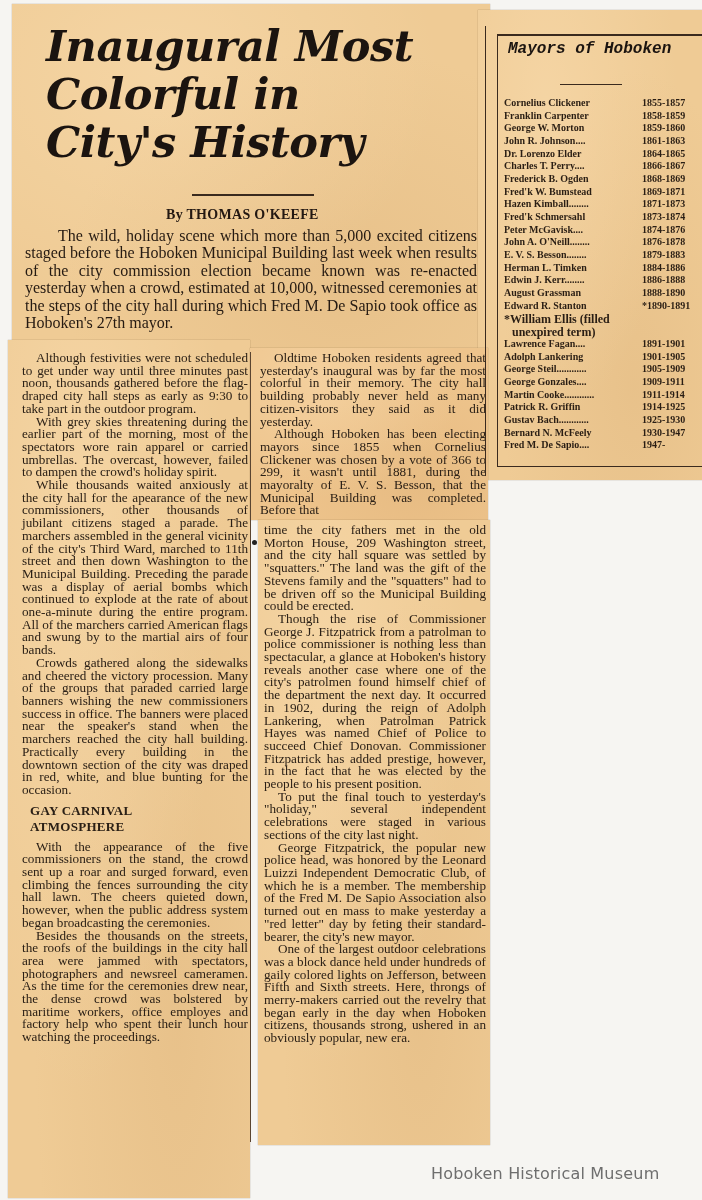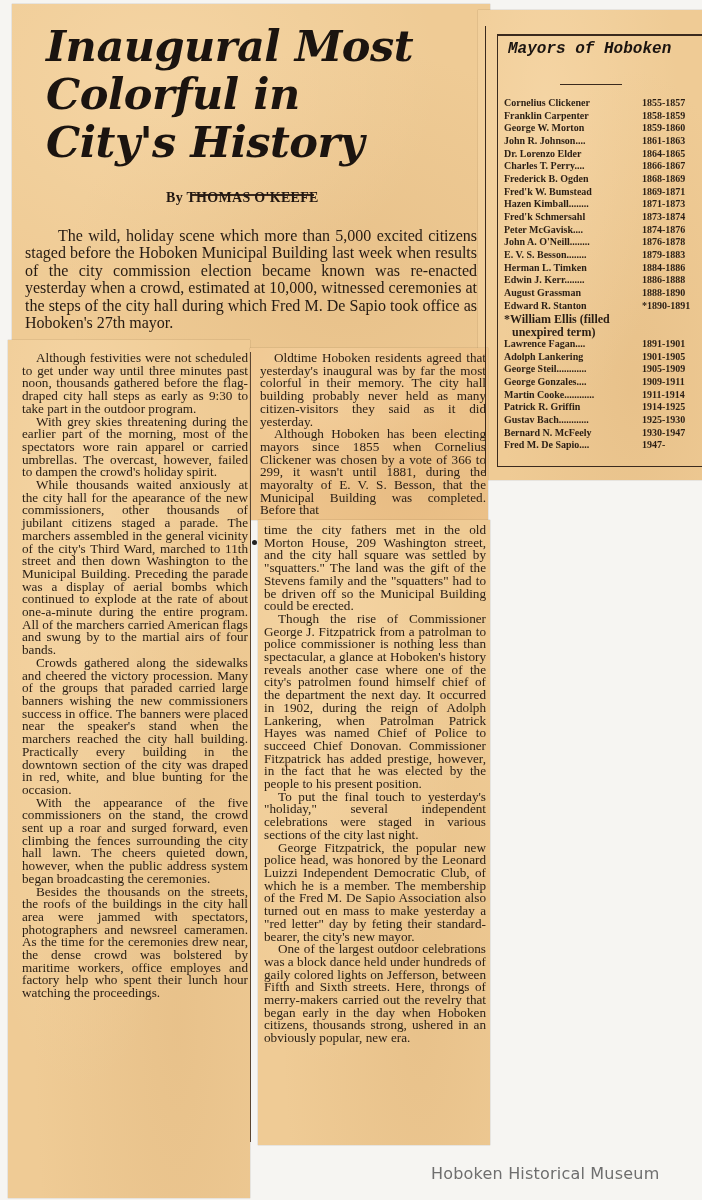--- a/index.html
+++ b/index.html
@@ -31,21 +31,21 @@
     .headline {
       position: absolute; left: 46px; top: 22px;
       font-family: "DejaVu Serif", serif; font-style: italic; font-weight: bold;
       font-size: 43px; line-height: 48px; color: #1b1410; letter-spacing: -0.5px;
     }
     .headline div { white-space: nowrap; }
     .rule {
       position: absolute; left: 192px; top: 194px; width: 122px; height: 2px; background: #3a2a1e;
     }
     .byline {
-      position: absolute; left: 166px; top: 190px;
+      position: absolute; left: 166px; top: 207px;
       font-family: "Liberation Serif", serif; font-weight: bold; font-size: 14px; color: #231812;
       letter-spacing: 0.3px;
     }
     .intro {
       position: absolute; left: 25px; top: 227px; width: 452px;
       font-family: "Liberation Serif", serif; font-size: 16px; line-height: 17.4px;
       text-align: justify; text-indent: 33px; color: #251a12;
     }
     .col-text {
       font-family: "Liberation Serif", serif; font-size: 13.2px; line-height: 12.7px;
@@ -108,20 +108,24 @@
 </div>
 <div class="rule"></div>
 <div class="byline">By THOMAS O'KEEFE</div>
 <div class="intro">The wild, holiday scene which more than 5,000 excited citizens staged before the Hoboken Municipal Building last week when results of the city commission election became known was re-enacted yesterday when a crowd, estimated at 10,000, witnessed ceremonies at the steps of the city hall during which Fred M. De Sapio took office as Hoboken's 27th mayor.</div>
 
 <div id="left-text" class="col-text">
   <p>Although festivities were not scheduled to get under way until three minutes past noon, thousands gathered before the flag-draped city hall steps as early as 9:30 to take part in the outdoor program.</p>
   <p>With grey skies threatening during the earlier part of the morning, most of the spectators wore rain apparel or carried umbrellas. The overcast, however, failed to dampen the crowd's holiday spirit.</p>
   <p>While thousands waited anxiously at the city hall for the apearance of the new commissioners, other thousands of jubilant citizens staged a parade. The marchers assembled in the general vicinity of the city's Third Ward, marched to 11th street and then down Washington to the Municipal Building. Preceding the parade was a display of aerial bombs which continued to explode at the rate of about one-a-minute during the entire program. All of the marchers carried American flags and swung by to the martial airs of four bands.</p>
   <p>Crowds gathered along the sidewalks and cheered the victory procession. Many of the groups that paraded carried large banners wishing the new commissioners success in office. The banners were placed near the speaker's stand when the marchers reached the city hall building. Practically every building in the downtown section of the city was draped in red, white, and blue bunting for the occasion.</p>
+  <div class="subhead">
+    <div>GAY CARNIVAL</div>
+    <div>ATMOSPHERE</div>
+  </div>
   <p>With the appearance of the five commissioners on the stand, the crowd sent up a roar and surged forward, even climbing the fences surrounding the city hall lawn. The cheers quieted down, however, when the public address system began broadcasting the ceremonies.</p>
   <p>Besides the thousands on the streets, the roofs of the buildings in the city hall area were jammed with spectators, photographers and newsreel cameramen. As the time for the ceremonies drew near, the dense crowd was bolstered by maritime workers, office employes and factory help who spent their lunch hour watching the proceedings.</p>
 </div>
 
 <div id="mid1-text" class="col-text">
   <p>Oldtime Hoboken residents agreed that yesterday's inaugural was by far the most colorful in their memory. The city hall building probably never held as many citizen-visitors they said as it did yesterday.</p>
   <p>Although Hoboken has been electing mayors since 1855 when Cornelius Clickener was chosen by a vote of 366 to 299, it wasn't until 1881, during the mayoralty of E. V. S. Besson, that the Municipal Building was completed. Before that</p>
 </div>
 
 <div id="mid2-text" class="col-text">

